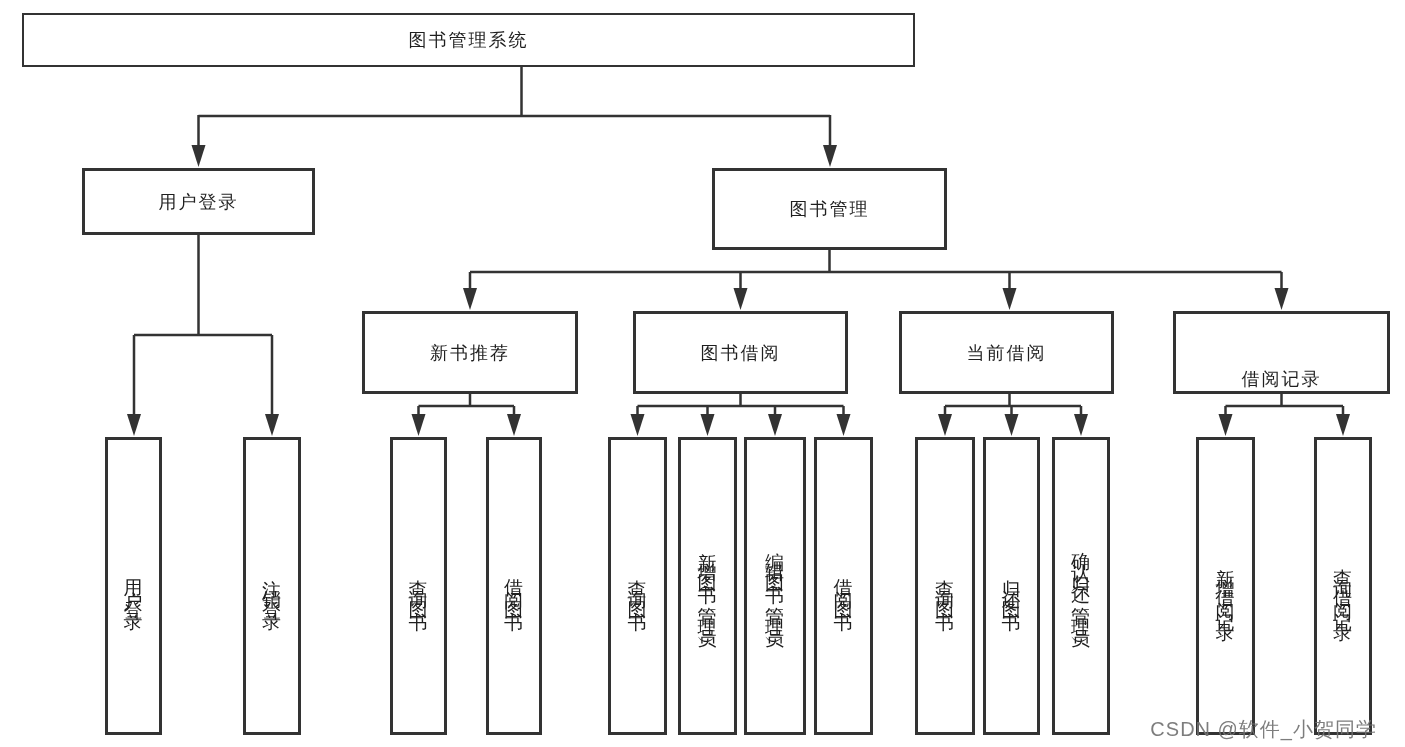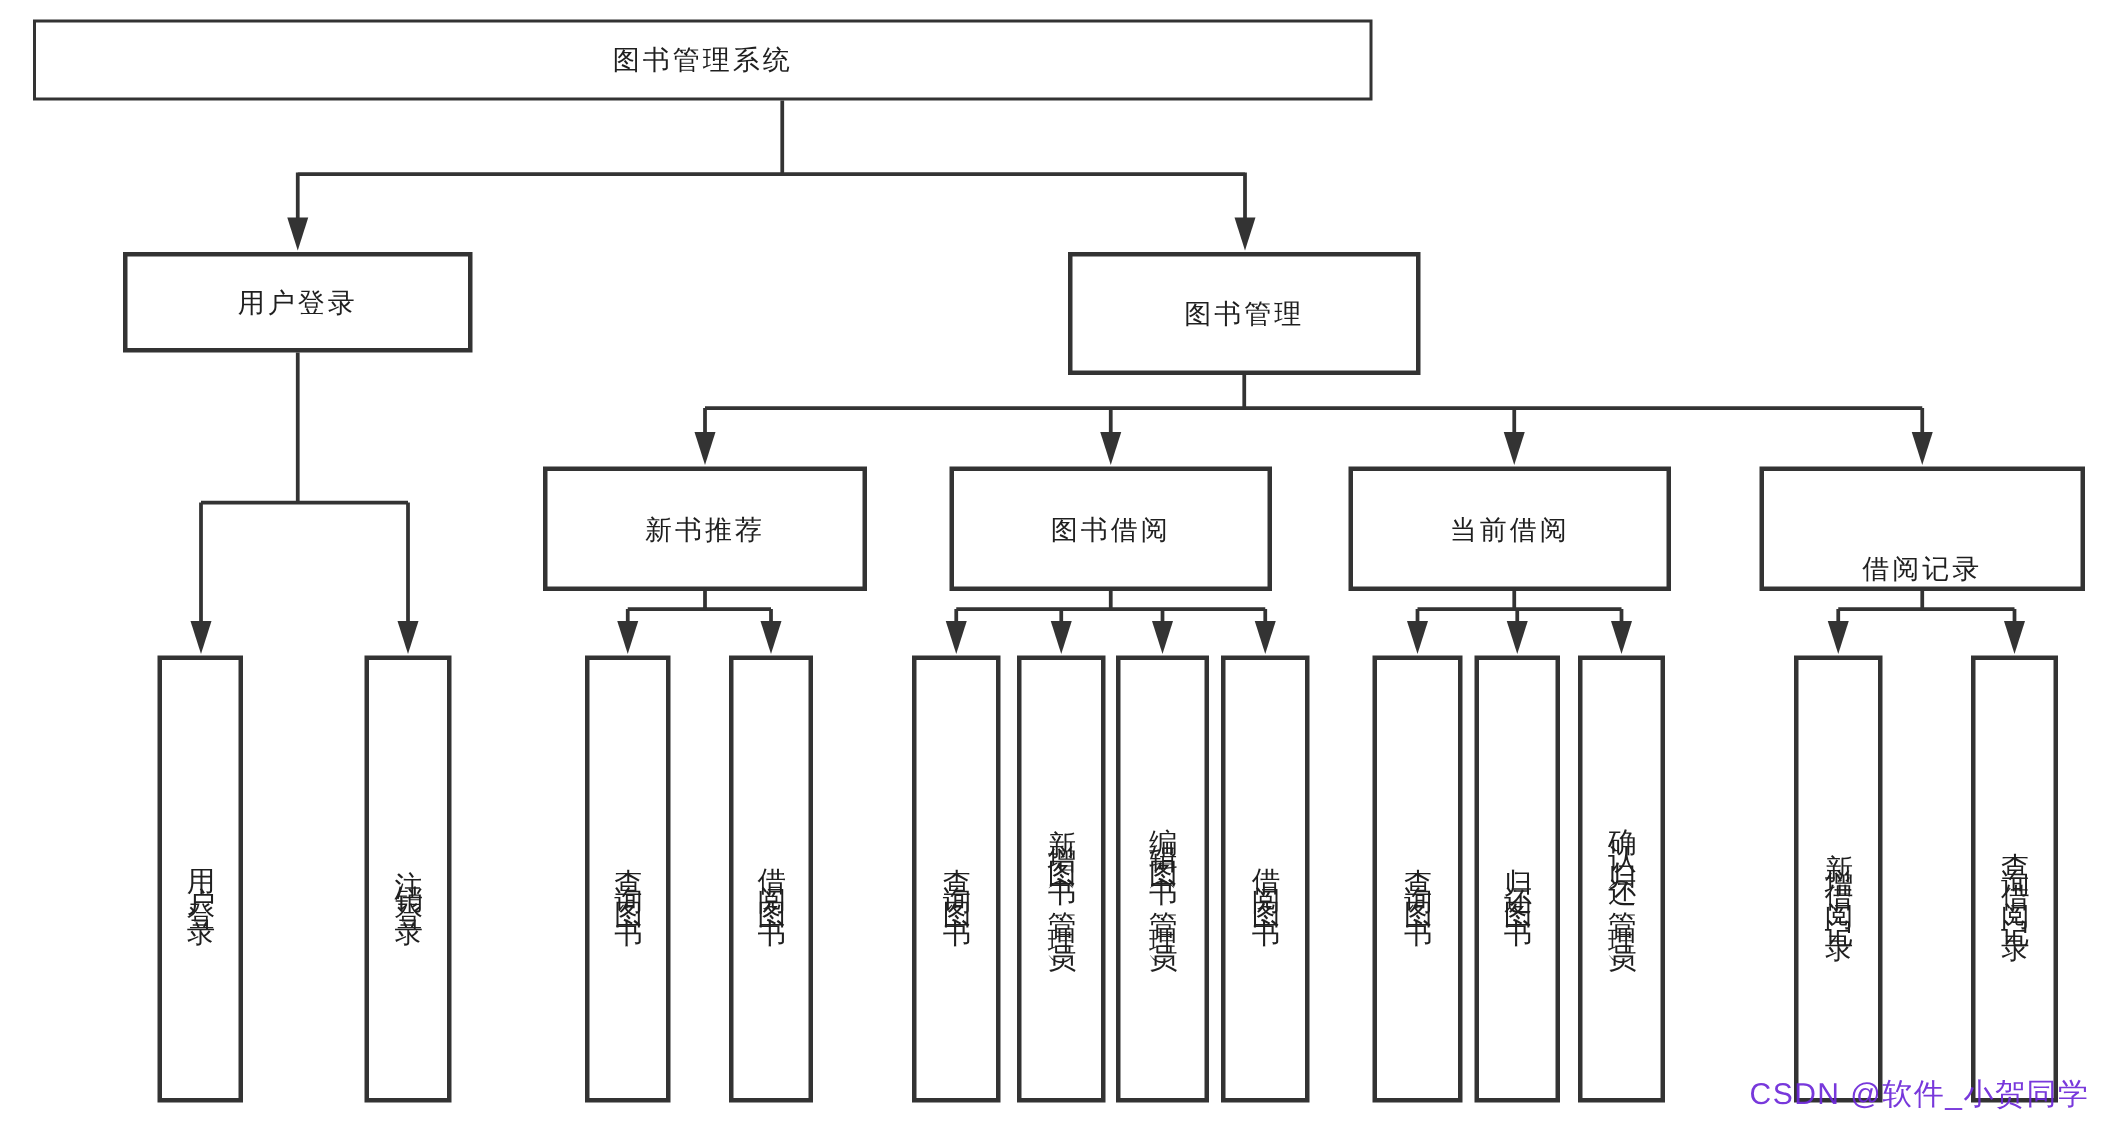--- a/index.html
+++ b/index.html
@@ -68,25 +68,25 @@
   .c2 { left: 678px;  width: 59px; }
   .c3 { left: 744px;  width: 62px; }
   .c4 { left: 814px;  width: 59px; }
   .d1 { left: 915px;  width: 60px; }
   .d2 { left: 983px;  width: 57px; }
   .d3 { left: 1052px; width: 58px; }
   .e1 { left: 1196px; width: 59px; }
   .e2 { left: 1314px; width: 58px; }
   .watermark {
     position: absolute;
-    right: 12px;
+    right: 28px;
     bottom: 4px;
     font-size: 20px;
     letter-spacing: 1px;
-    color: #6d28d9;
+    color: #737373;
     opacity: 0.92;
     z-index: 3;
     white-space: nowrap;
     margin-left: 45px;
   }
 </style>
 </head>
 <body>
 
 <div class="canvas">

